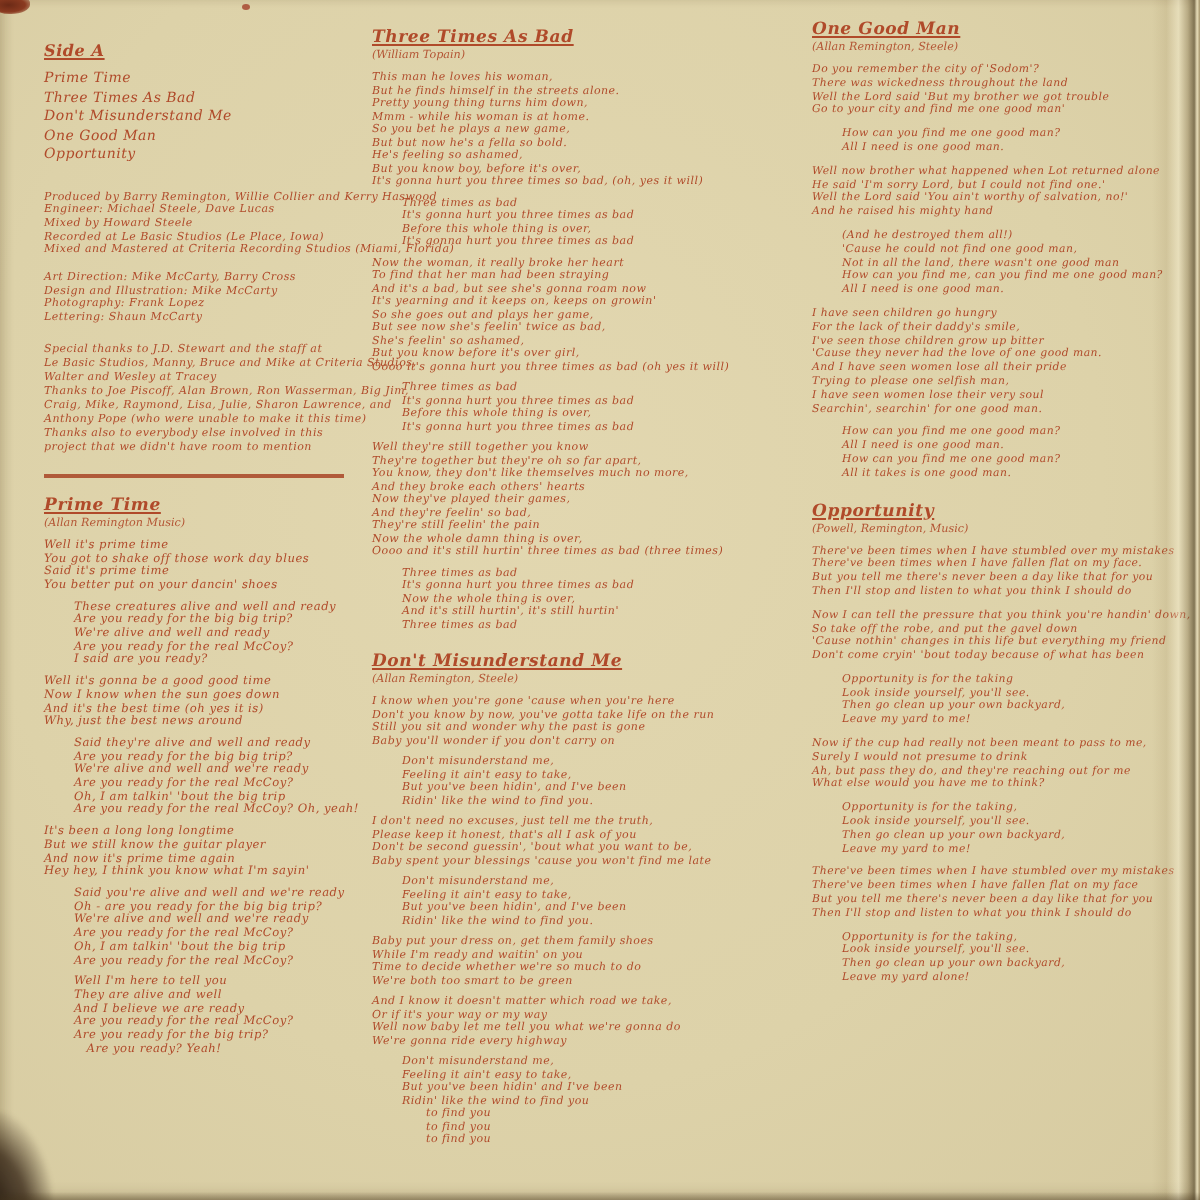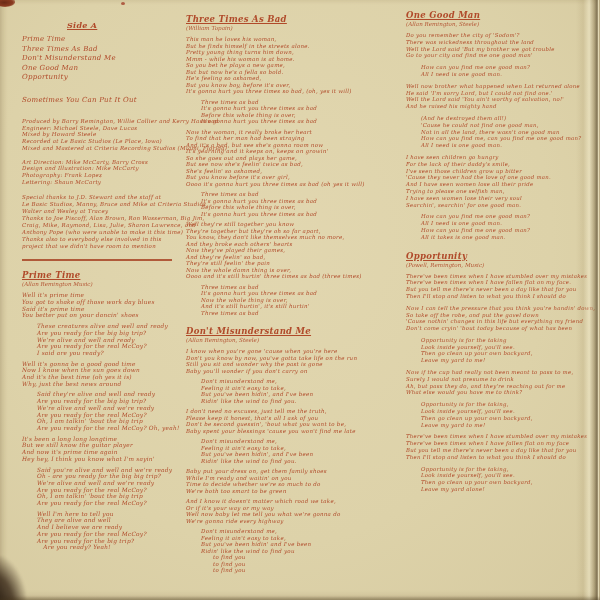--- a/index.html
+++ b/index.html
@@ -13,21 +13,21 @@
   [data-col="1"]{left:186px;top:14px;width:200px;}
   [data-col="2"]{left:406px;top:10px;width:178px;}
   .section{margin:0 0 10px 0;}
   .title{font-weight:bold;text-decoration:underline;letter-spacing:.3px;}
   .side-heading .title{font-size:8px;margin-bottom:5px;}
   .song .title{font-size:8.5px;}
   .song .credit{font-size:5.6px;margin:1px 0 5px 0;opacity:.92;}
   .line{white-space:pre;letter-spacing:.25px;}
   .tracklist .line{font-size:7px;line-height:9.5px;}
   .tracklist{margin-bottom:13px;}
-  .side-heading{margin-bottom:2px;margin-left:45px;}
+  .side-heading{margin-bottom:2px;}
   .credits .line,.thanks .line{font-size:5.5px;line-height:6.7px;}
   .credits{margin-bottom:7px;}
   .thanks{margin:9px 0 8px 0;}
   .thanks .line{line-height:7px;}
   .song .line{font-size:5.8px;line-height:6.7px;}
   [data-col="1"] .song .line{font-size:5.5px;line-height:6.5px;}
   [data-col="2"] .song .line{font-size:5.4px;line-height:6.8px;}
   .group{margin-bottom:4px;}
   [data-col="2"] .group{margin-bottom:5px;}
   .group.indent{margin-left:15px;}
@@ -60,21 +60,20 @@
         <div class="group">
           <div class="line">Prime Time</div>
           <div class="line">Three Times As Bad</div>
           <div class="line">Don't Misunderstand Me</div>
           <div class="line">One Good Man</div>
           <div class="line">Opportunity</div>
         </div>
       </div>
       <div class="section tracklist">
         <div class="group">
-          <div class="line">Sometimes You Can Put It Out</div>
         </div>
       </div>
       <div class="section credits">
         <div class="group">
           <div class="line">Produced by Barry Remington, Willie Collier and Kerry Haswood</div>
           <div class="line">Engineer: Michael Steele, Dave Lucas</div>
           <div class="line">Mixed by Howard Steele</div>
           <div class="line">Recorded at Le Basic Studios (Le Place, Iowa)</div>
           <div class="line">Mixed and Mastered at Criteria Recording Studios (Miami, Florida)</div>
         </div>

